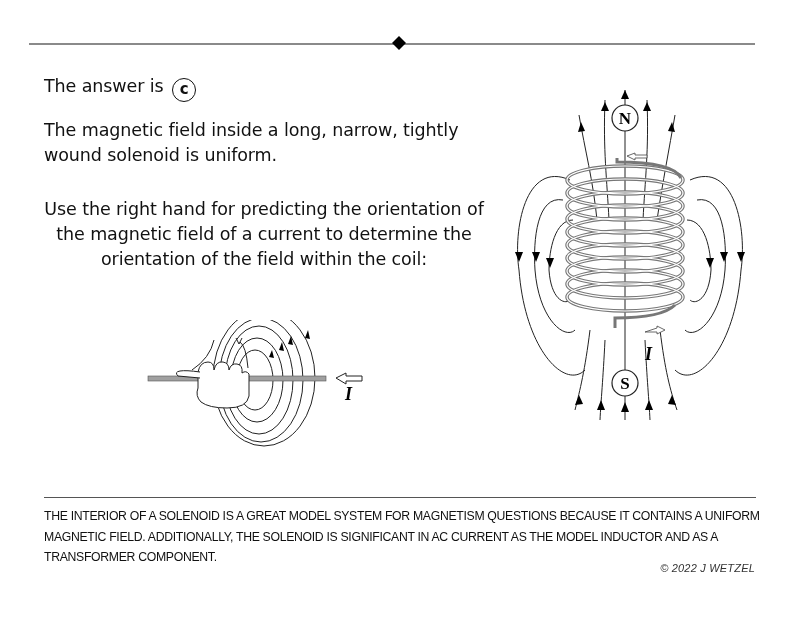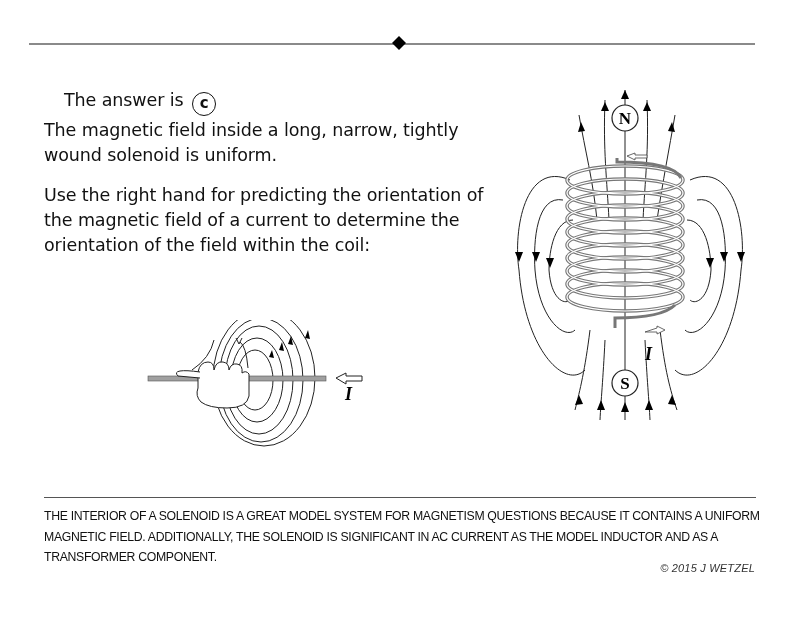--- a/index.html
+++ b/index.html
@@ -1,23 +1,23 @@
 <!DOCTYPE html>
 <html><head>
   <meta charset="utf-8">
   <style>
     html, body { margin: 0; padding: 0; background: #ffffff; }
     body { width: 800px; height: 617px; position: relative; overflow: hidden;
            font-family: "DejaVu Sans", sans-serif; color: #111; }
     .top-rule { position: absolute; left: 29px; top: 43px; width: 464px; height: 2px; background: #8a8a8a; }
     .top-diamond { position: absolute; left: 392px; top: 36px; width: 14px; height: 14px; }
     .para { position: absolute; left: 44px; font-size: 17.5px; line-height: 25px; letter-spacing: -0.1px; }
-    .p1 { top: 88px; margin-left: 20px; }
+    .p1 { top: 74px; }
     .p2 { top: 118px; width: 440px; }
-    .p3 { top: 183px; width: 440px; }
+    .p3 { top: 197px; width: 440px; text-align: center; }
     .answer-circle { display: inline-block; width: 22px; height: 22px; border: 1.6px solid #111; border-radius: 50%;
                      text-align: center; line-height: 21px; font-weight: bold; font-size: 15px; vertical-align: -2px; margin-left: 3px; }
     .fig { position: absolute; }
     .fig-hand { left: 140px; top: 320px; width: 230px; height: 130px; }
     .fig-sol { left: 505px; top: 90px; width: 250px; height: 340px; }
     .bottom-rule { position: absolute; left: 44px; top: 497px; width: 712px; height: 1px; background: #555; }
     .footnote { position: absolute; left: 44px; top: 506px; width: 716px; font-family: "Liberation Sans", sans-serif;
                 font-size: 13.2px; line-height: 20.5px; letter-spacing: -0.35px; text-transform: uppercase; transform: scaleX(0.93); transform-origin: left top; width: 770px; }
     .copyright { position: absolute; right: 45px; top: 562px; font-family: "Liberation Sans", sans-serif; font-style: italic;
                  font-size: 11px; color: #333; letter-spacing: 0.2px; }
@@ -159,13 +159,13 @@
     <circle cx="120" cy="28" r="13" fill="#fff" stroke="#222" stroke-width="1.2"></circle>
     <text x="120" y="34" text-anchor="middle" font-family="Liberation Serif, serif" font-weight="bold" font-size="17">N</text>
 
     <circle cx="120" cy="293" r="13" fill="#fff" stroke="#222" stroke-width="1.2"></circle>
     <text x="120" y="299" text-anchor="middle" font-family="Liberation Serif, serif" font-weight="bold" font-size="17">S</text>
   </svg>
 </div>
 
 <div class="bottom-rule"></div>
 <div class="footnote">THE INTERIOR OF A SOLENOID IS A GREAT MODEL SYSTEM FOR MAGNETISM QUESTIONS BECAUSE IT CONTAINS A UNIFORM MAGNETIC FIELD.  ADDITIONALLY, THE SOLENOID IS SIGNIFICANT IN AC CURRENT AS THE MODEL INDUCTOR AND AS A TRANSFORMER COMPONENT.</div>
-<div class="copyright">© 2015 J WETZEL</div>
+<div class="copyright">© 2022 J WETZEL</div>
 
 </body></html>

